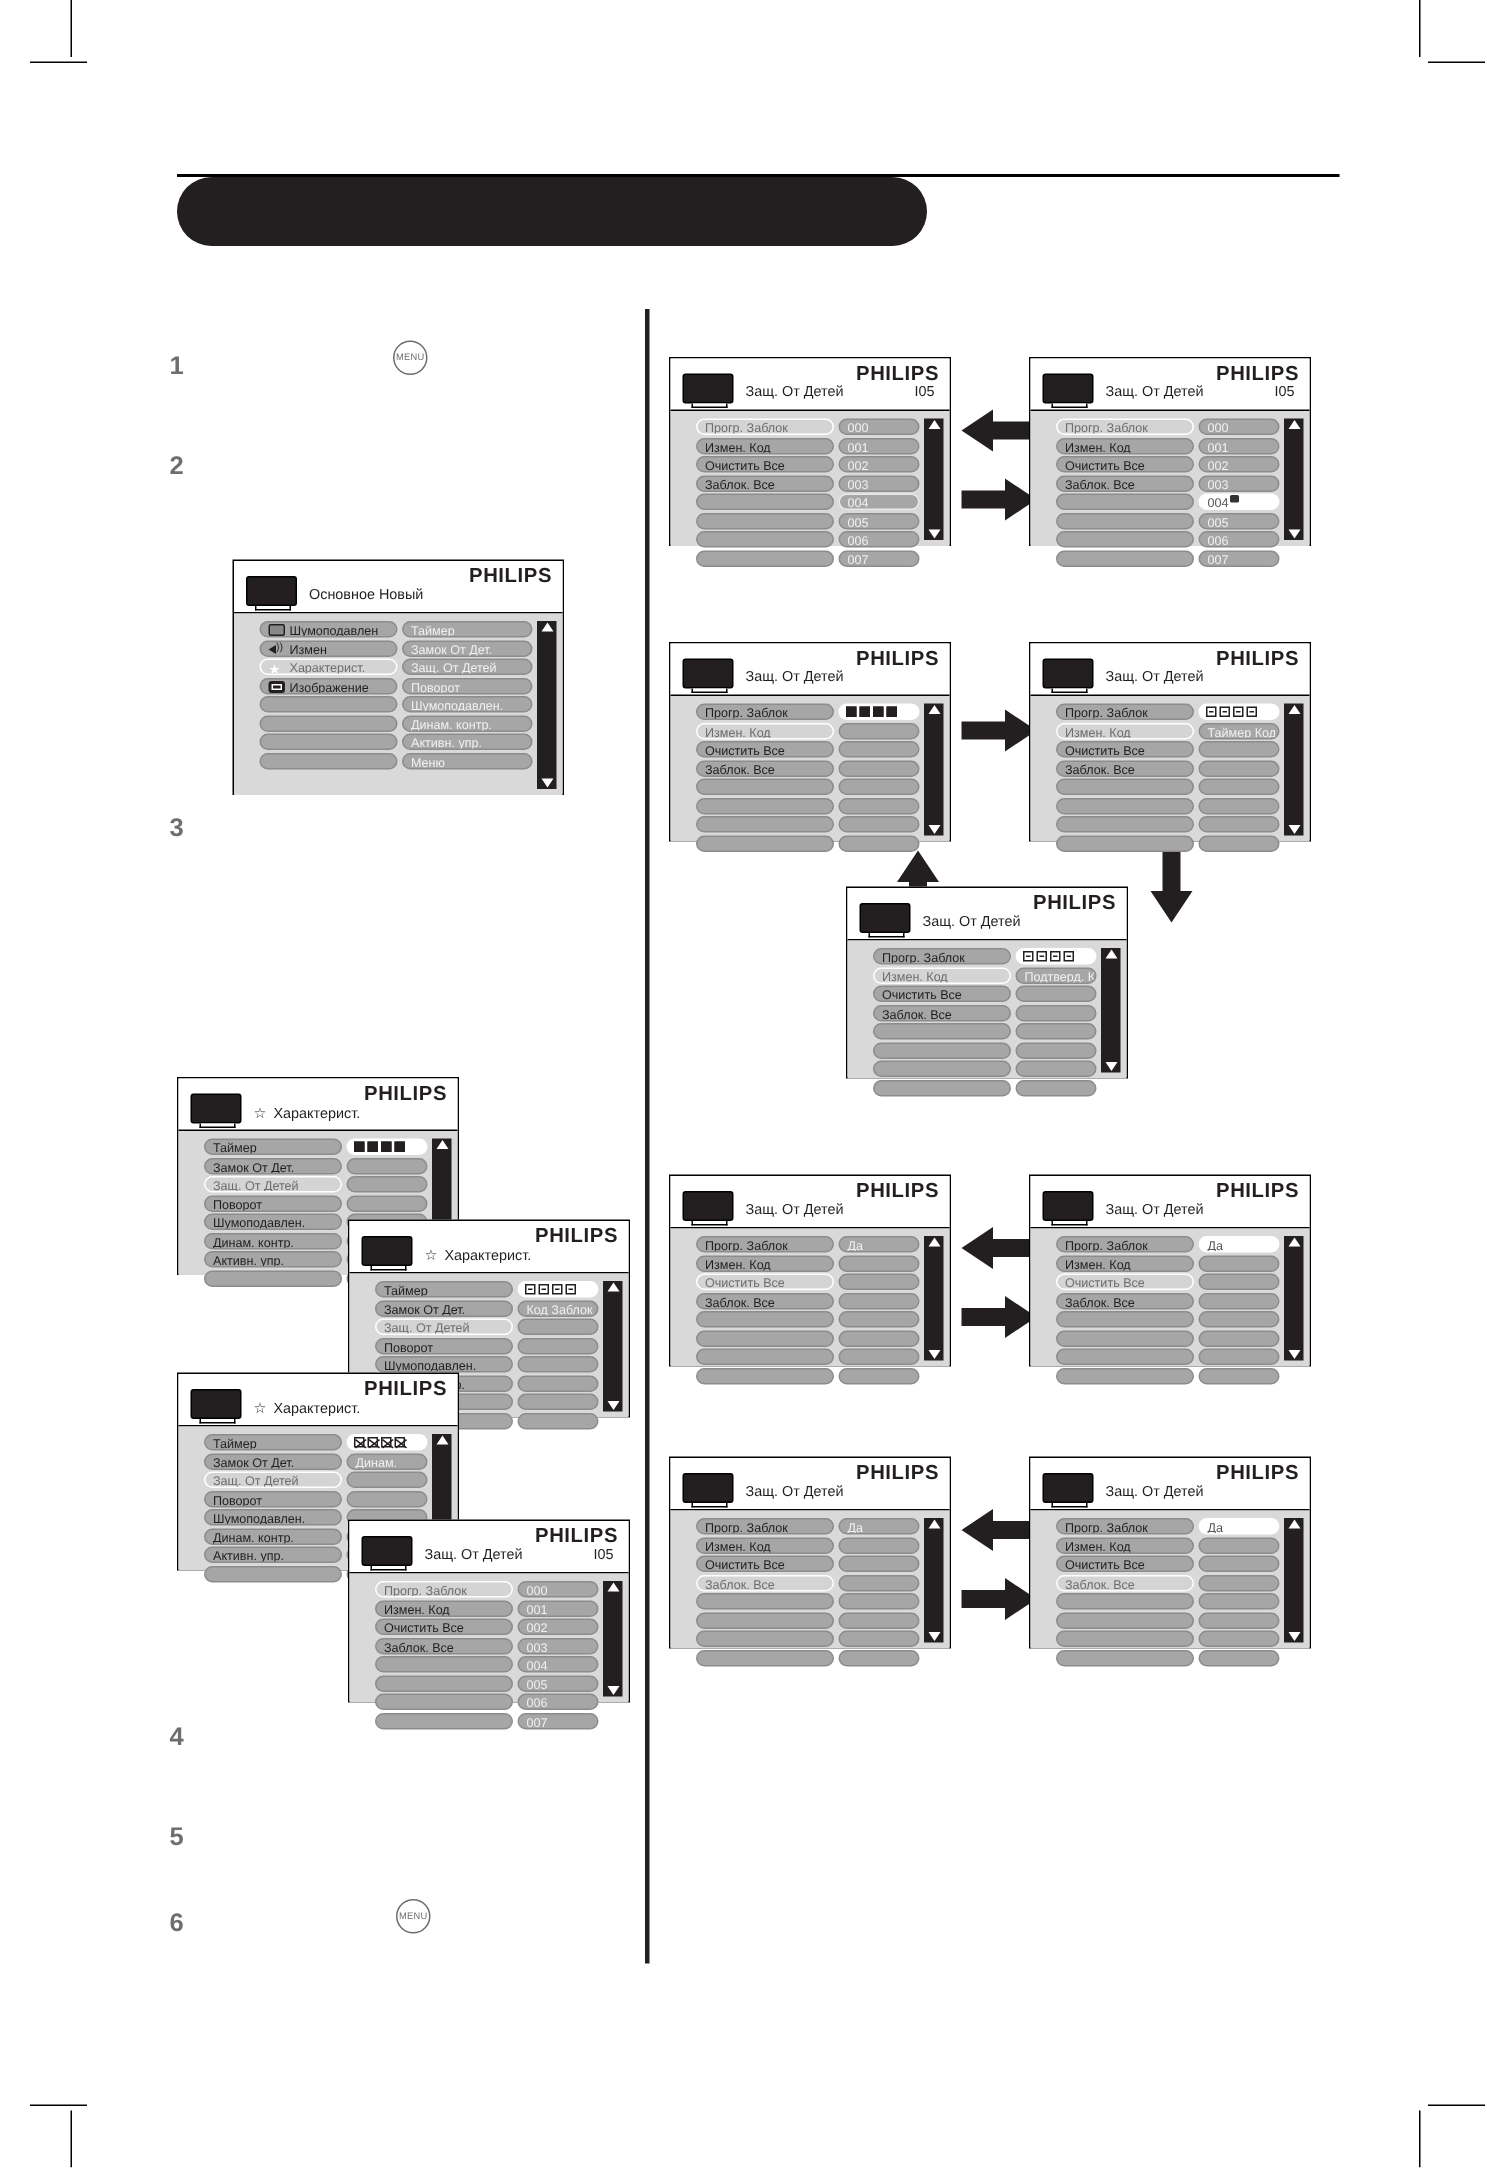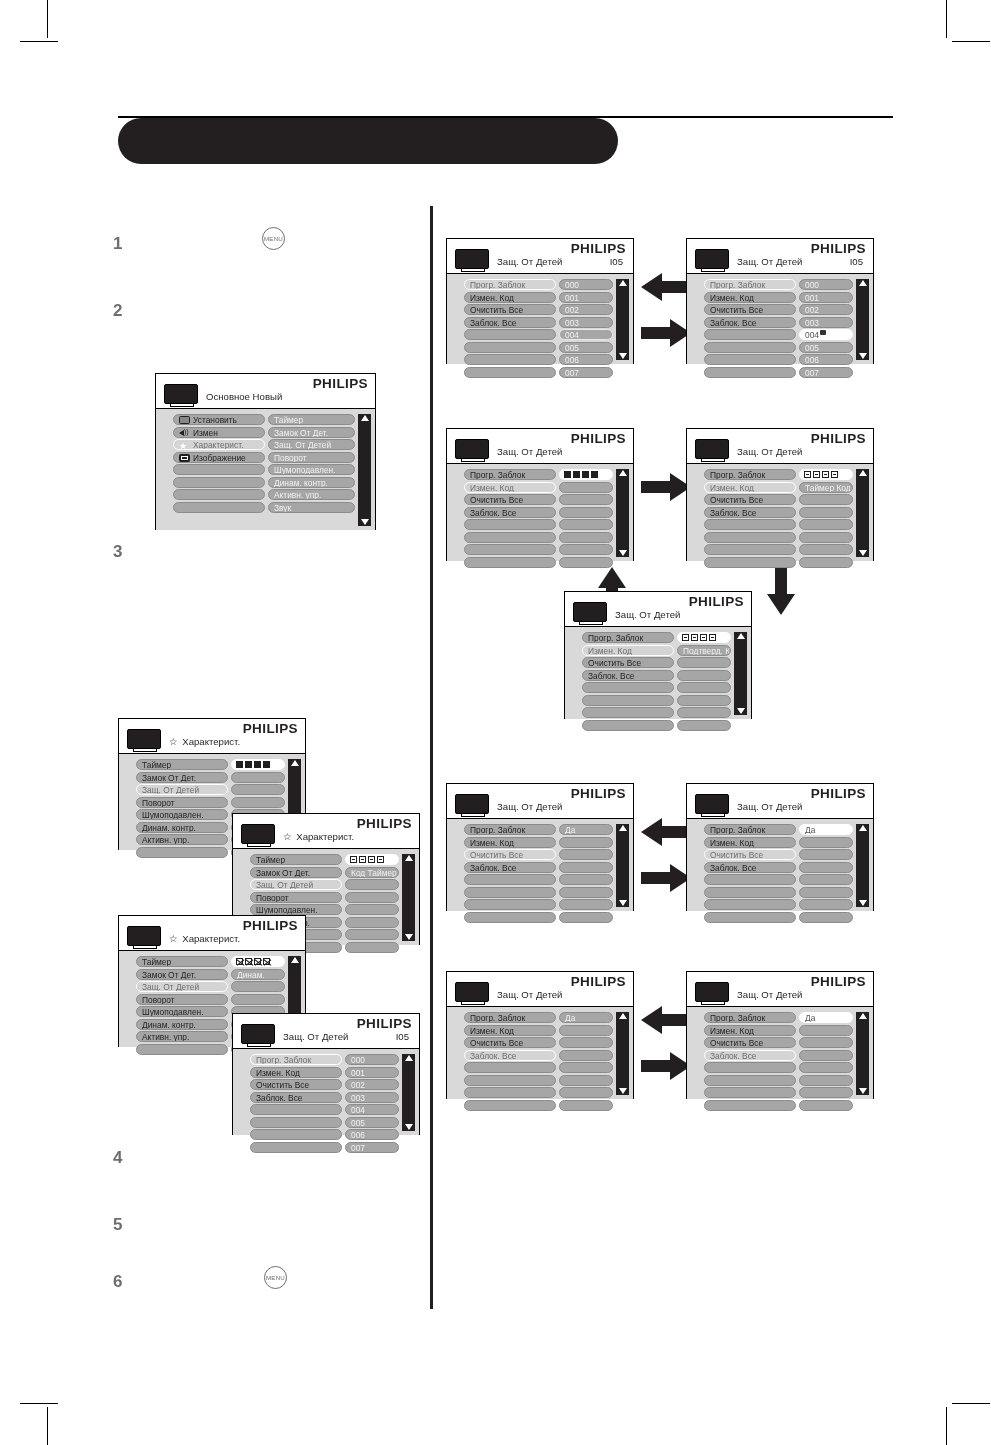--- a/index.html
+++ b/index.html
@@ -266,38 +266,38 @@
 
 <div id="panels">
     <div class="tv abs" style="left: 155px; top: 373px; width: 221px; height: 157px; z-index: 3;">
       <div class="tv-head">
         <div class="tv-logo">PHILIPS</div>
         <div class="tv-icon"></div>
         <div class="tv-title">Основное Новый</div>
       </div>
       <div class="tv-body">
         <div class="col-left">
-          <div class="row" style="position:relative"><span class="mi-icon ic-picture"></span><span>Установить</span></div>
+          <div class="row" style="position:relative"><span class="mi-icon ic-picture"></span><span>Шумоподавлен</span></div>
           <div class="row" style="position:relative"><span class="mi-icon ic-sound"></span><span>Измен</span></div>
           <div class="row sel" style="position:relative"><span class="mi-icon ic-star">★</span><span>Характерист.</span></div>
           <div class="row" style="position:relative"><span class="mi-icon ic-install"></span><span>Изображение</span></div>
           <div class="row blank" style="position:relative"><span></span></div>
           <div class="row blank" style="position:relative"><span></span></div>
           <div class="row blank" style="position:relative"><span></span></div>
           <div class="row blank" style="position:relative"><span></span></div>
         </div>
         <div class="col-right">
           <div class="row value" style="position:relative"><span>Таймер</span></div>
           <div class="row value" style="position:relative"><span>Замок От Дет.</span></div>
           <div class="row value" style="position:relative"><span>Защ. От Детей</span></div>
           <div class="row value" style="position:relative"><span>Поворот</span></div>
           <div class="row value" style="position:relative"><span>Шумоподавлен.</span></div>
           <div class="row value" style="position:relative"><span>Динам. контр.</span></div>
           <div class="row value" style="position:relative"><span>Активн. упр.</span></div>
-          <div class="row value" style="position:relative"><span>Звук</span></div>
+          <div class="row value" style="position:relative"><span>Меню</span></div>
         </div>
         <div class="scroll">
           <i class="up"></i>
           <i class="dn"></i>
         </div>
       </div>
     </div>
     <div class="tv abs" style="left: 118px; top: 718px; width: 188px; height: 132px; z-index: 3;">
       <div class="tv-head">
         <div class="tv-logo">PHILIPS</div>
@@ -353,21 +353,21 @@
           <div class="row blank" style="position:relative"><span></span></div>
           <div class="row blank" style="position:relative"><span></span></div>
         </div>
         <div class="col-right">
           <div class="row codebox dash">
             <span></span>
             <span></span>
             <span></span>
             <span></span>
           </div>
-          <div class="row value" style="position:relative"><span>Код Таймер</span></div>
+          <div class="row value" style="position:relative"><span>Код Заблок</span></div>
           <div class="row blank" style="position:relative"><span></span></div>
           <div class="row blank" style="position:relative"><span></span></div>
           <div class="row blank" style="position:relative"><span></span></div>
           <div class="row blank" style="position:relative"><span></span></div>
           <div class="row blank" style="position:relative"><span></span></div>
           <div class="row blank" style="position:relative"><span></span></div>
         </div>
         <div class="scroll">
           <i class="up"></i>
           <i class="dn"></i>

